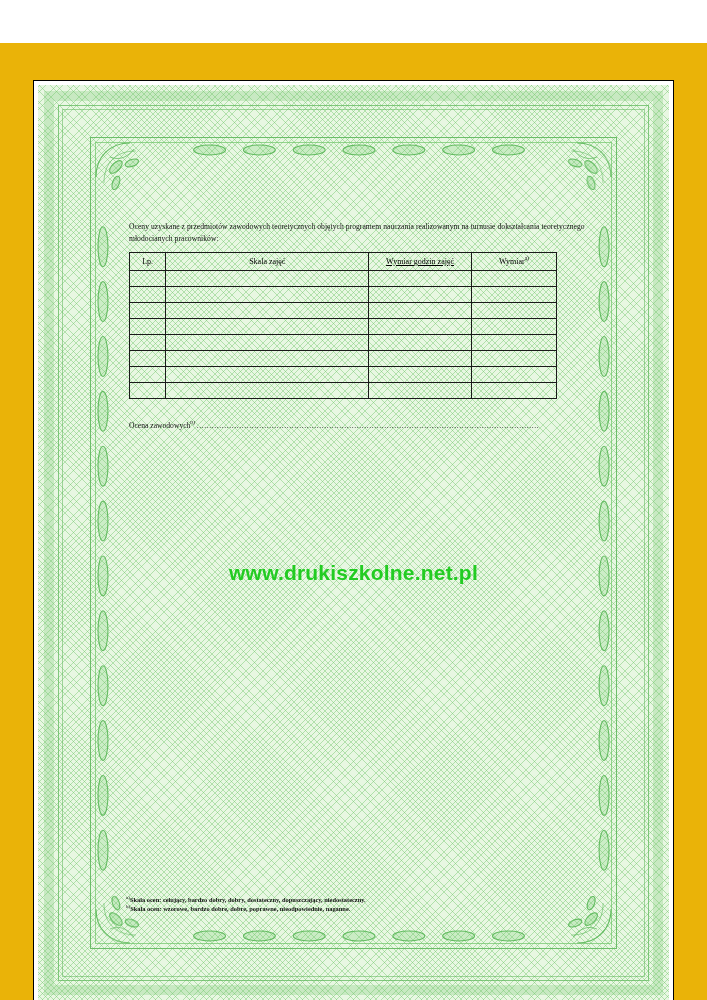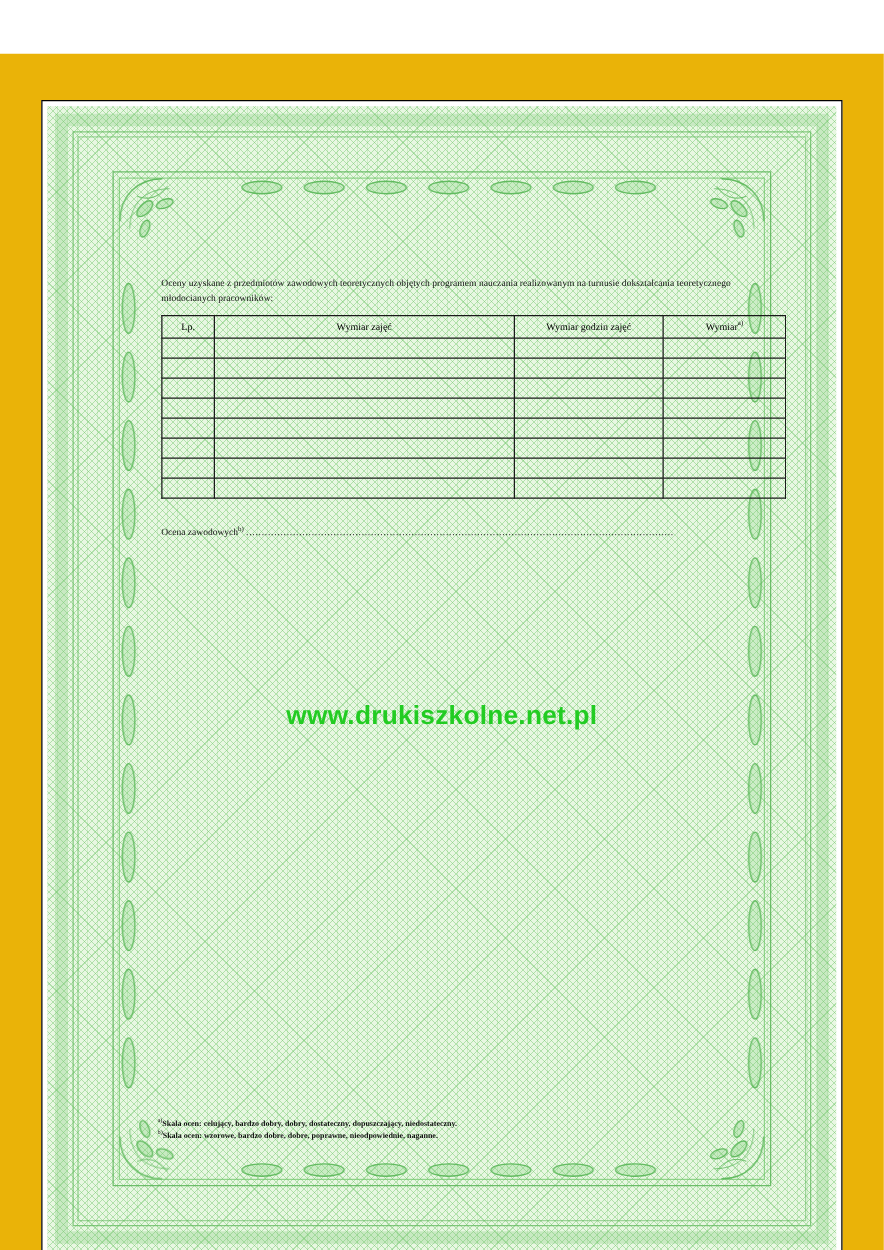--- a/index.html
+++ b/index.html
@@ -124,41 +124,41 @@
     font-size: 7.6px;
     line-height: 11.5px;
     color: #111;
     letter-spacing: 0.05px;
     margin: 0 0 8px 0;
     text-align: left;
   }
 
   table.grades {
     border-collapse: collapse;
-    width: 500px;
+    width: 428px;
     margin-top: 4px;
     background: transparent;
   }
   table.grades th,
   table.grades td {
     border: 1px solid #1a1a1a;
     height: 15px;
     padding: 0;
     font-weight: normal;
   }
   table.grades thead th {
     height: 17px;
     font-size: 8px;
     text-align: center;
     vertical-align: middle;
     font-family: "Liberation Serif", serif;
   }
   .col-lp    { width: 38px; }
   .col-name  { width: 222px; }
-  .col-hours { width: 110px; }
+  .col-hours { width: 110px; text-decoration: underline; }
   .col-grade { width: 90px; }
 
   sup.fn {
     font-size: 5.5px;
     vertical-align: super;
     line-height: 0;
   }
 
   .behaviour {
     margin-top: 22px;
@@ -304,21 +304,21 @@
     </div>
 
     <div id="content">
 
       <p class="intro">Oceny uzyskane z przedmiotów zawodowych teoretycznych objętych programem nauczania realizowanym na turnusie dokształcania teoretycznego młodocianych pracowników:</p>
 
       <table class="grades">
         <thead>
           <tr>
             <th class="col-lp">Lp.</th>
-            <th class="col-name">Wymiar zajęć</th>
+            <th class="col-name">Skala zajęć</th>
             <th class="col-hours">Wymiar godzin zajęć</th>
             <th class="col-grade">
               <span>Wymiar</span><sup class="fn">a)</sup>
             </th>
           </tr>
         </thead>
         <tbody>
           <tr>
             <td></td>
             <td></td>

